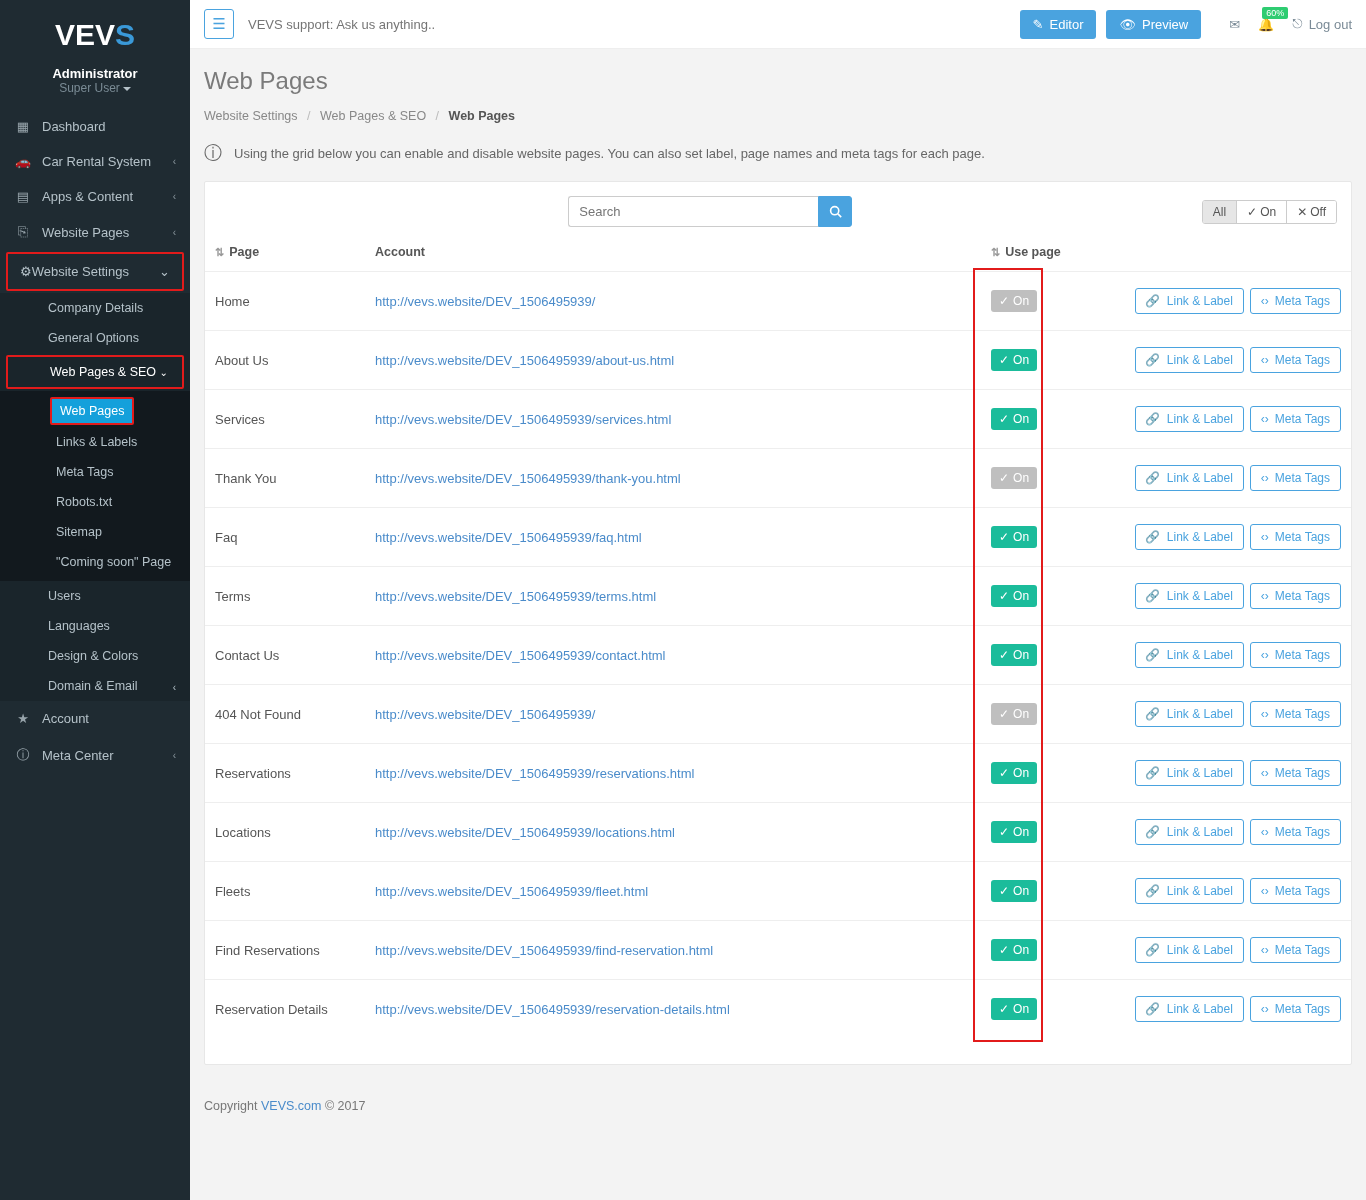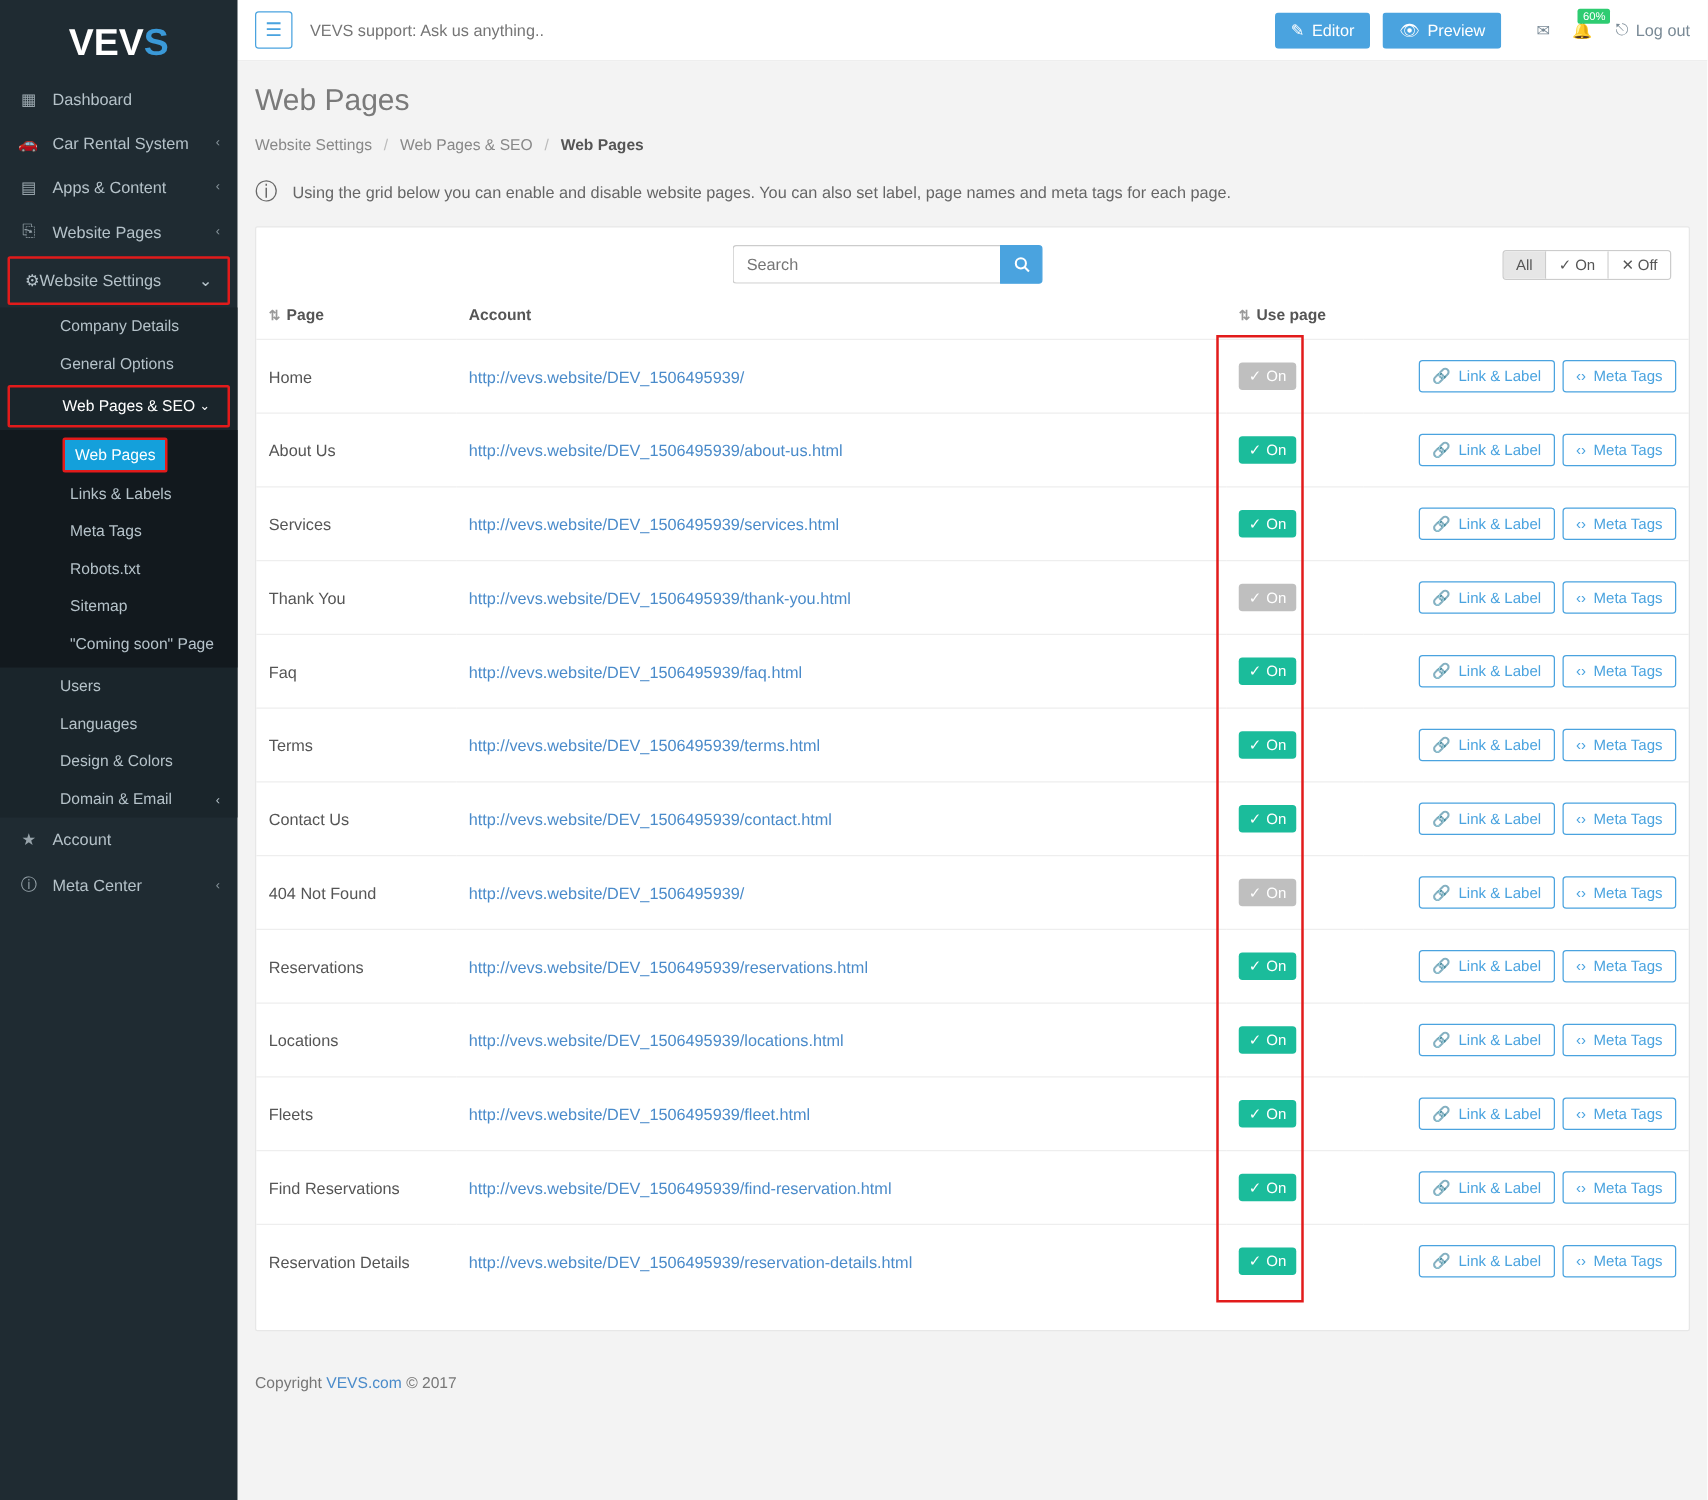--- a/index.html
+++ b/index.html
@@ -39,21 +39,21 @@
 .page-title{font-size:24px;font-weight:300;color:#7a7a7a}
 .breadcrumb{padding:6px 14px 10px;font-size:12.5px;color:#888}
 .breadcrumb a{color:#888;text-decoration:none}
 .breadcrumb .sep{margin:0 6px;color:#bbb}
 .breadcrumb .cur{color:#555;font-weight:600}
 .infoline{padding:8px 14px 16px;font-size:13px;color:#666;display:flex;align-items:center;gap:12px}
 .infoline .iicon{font-size:18px;color:#666}
 .panel{background:#fff;margin:0 14px 18px;border:1px solid #e7e7e7;border-radius:2px}
 .panel-toolbar{padding:14px 14px 6px;display:flex;align-items:center}
 .searchgrp{display:flex;margin:0 auto}
-.searchgrp input{border:1px solid #ccc;border-right:none;border-radius:3px 0 0 3px;padding:7px 10px;width:214px;font-size:13px;outline:none}
+.searchgrp input{border:1px solid #ccc;border-right:none;border-radius:3px 0 0 3px;padding:7px 10px;width:250px;font-size:13px;outline:none}
 .searchgrp .sbtn{background:#4aa3df;color:#fff;border:1px solid #4aa3df;border-radius:0 3px 3px 0;width:34px;display:flex;align-items:center;justify-content:center;cursor:pointer}
 .filtergrp{display:flex;border:1px solid #ccc;border-radius:3px;overflow:hidden;font-size:12px}
 .filtergrp .fbtn{padding:4px 10px;cursor:pointer;background:#fff;color:#555;border-right:1px solid #ccc;display:flex;align-items:center;gap:3px}
 .filtergrp .fbtn:last-child{border-right:none}
 .filtergrp .fbtn.active{background:#e6e6e6}
 .tbl{width:100%;border-collapse:collapse}
 .tbl th{font-size:12.5px;font-weight:700;text-align:left;padding:12px 10px;color:#555}
 .tbl th .sort-icon{margin-right:5px;color:#999;font-size:11px}
 .tbl td{padding:16px 10px;border-top:1px solid #eee;font-size:13px;vertical-align:middle}
 .tbl td.page a{color:#4a8bca;text-decoration:none}
@@ -69,20 +69,24 @@
 </style>
 </head>
 <body>
 
 <div class="layout">
   <aside class="sidebar">
     <div class="logo">
       <span class="logo-text">
         <span class="logo-v1">V</span><span class="logo-e">E</span><span class="logo-v2">V</span><span class="logo-s">S</span>
       </span>
+    </div>
+    <div class="userbox">
+      <div class="role">Administrator</div>
+      <div><span class="level">Super User</span><span class="caret"></span></div>
     </div>
     <ul class="nav">
       <li class="navitem">
         <span class="ni-icon">▦</span>
         <span>Dashboard</span>
       </li>
       <li class="navitem">
         <span class="ni-icon">🚗</span>
         <span>Car Rental System</span>
         <span class="ni-arrow">‹</span>

